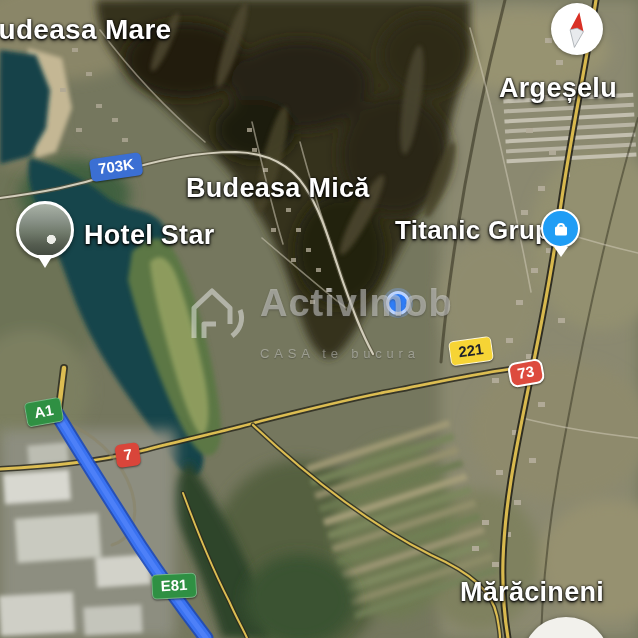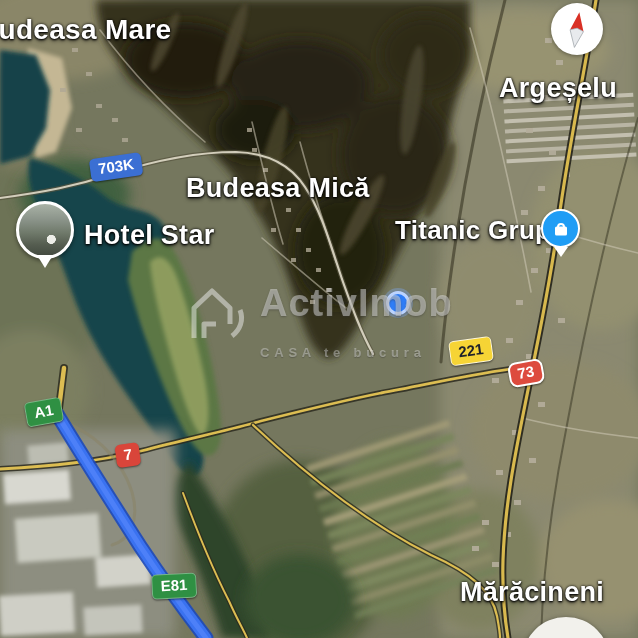--- a/index.html
+++ b/index.html
@@ -42,24 +42,24 @@
      background:#2e7df7;border:3px solid #bcd4ff;box-sizing:border-box;
      box-shadow:0 0 0 3px rgba(130,175,255,.35),0 1px 3px rgba(0,0,0,.4);}
   .compass{position:absolute;left:551px;top:3px;width:52px;height:52px;border-radius:50%;
      background:#ffffff;box-shadow:0 1px 4px rgba(0,0,0,.4);
      display:flex;align-items:center;justify-content:center;}
   .photo-blob{position:absolute;left:522px;top:617px;width:88px;height:88px;border-radius:50%;
      background:#f2f1ec;box-shadow:0 1px 5px rgba(0,0,0,.4);}
   
   .watermark{position:absolute;left:186px;top:284px;display:flex;align-items:flex-start;
      gap:12px;pointer-events:none;}
-  .wm-text{display:flex;flex-direction:column;}
+  .wm-text{display:flex;flex-direction:column;gap:24px;}
   .wm-brand{font-size:38px;font-weight:700;letter-spacing:1px;
      color:rgba(240,240,240,.45);text-shadow:0 1px 2px rgba(50,50,50,.4);line-height:1;}
-  .wm-tag{margin-top:23px;font-size:13px;font-weight:700;letter-spacing:4.8px;
+  .wm-tag{margin-top:0;font-size:13px;font-weight:400;letter-spacing:4.8px;
      color:rgba(240,240,240,.38);text-shadow:0 1px 1px rgba(50,50,50,.35);}
 </style>
 </head>
 <body>
 
 <div class="frame">
 
   <svg class="terrain" width="638" height="638" viewBox="0 0 638 638">
     <defs>
       <filter id="b2" x="-20%" y="-20%" width="140%" height="140%">

